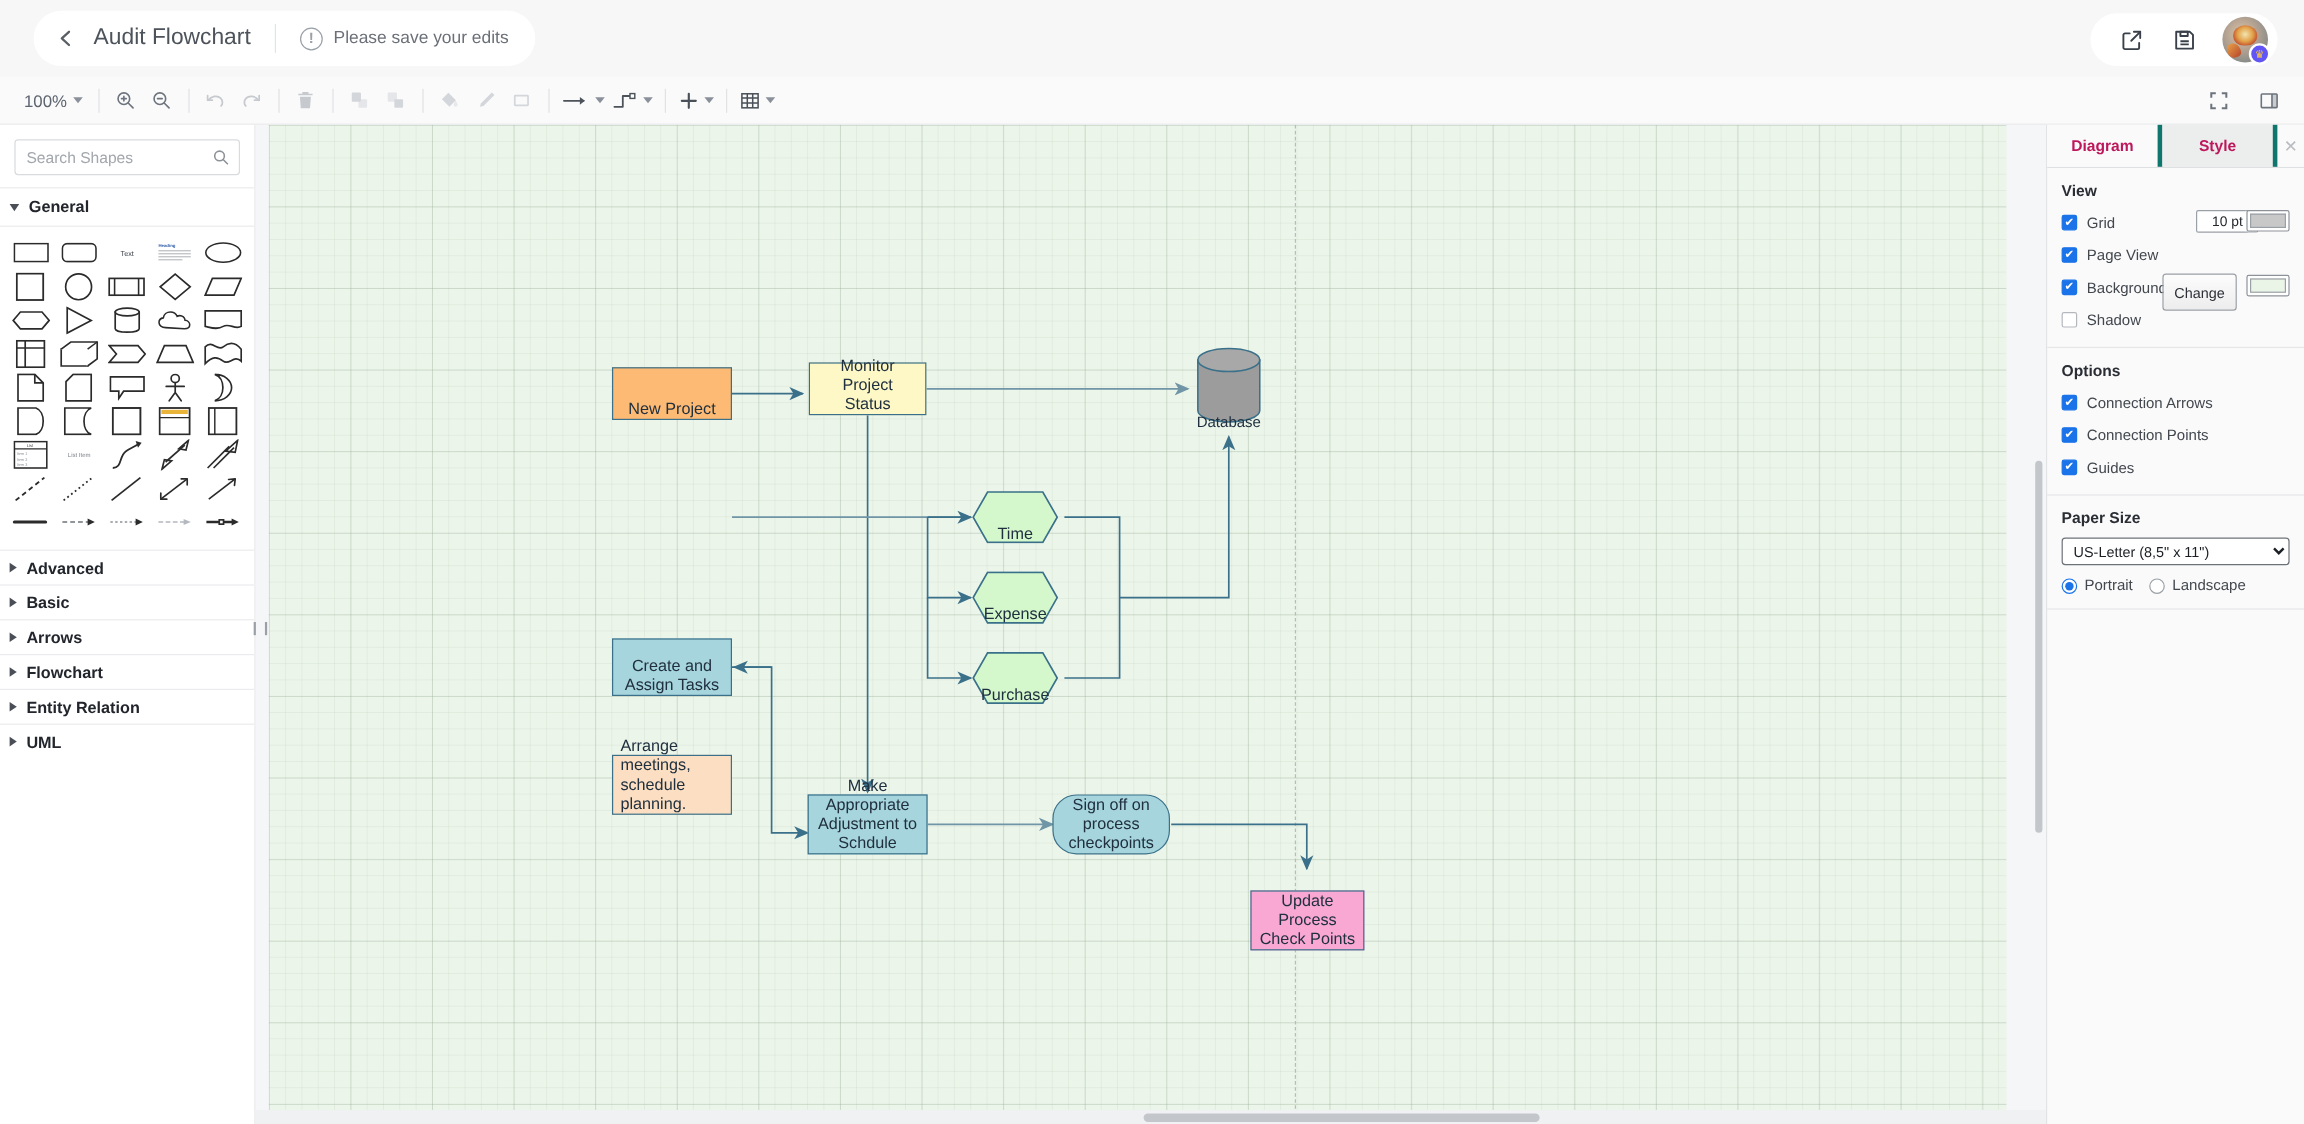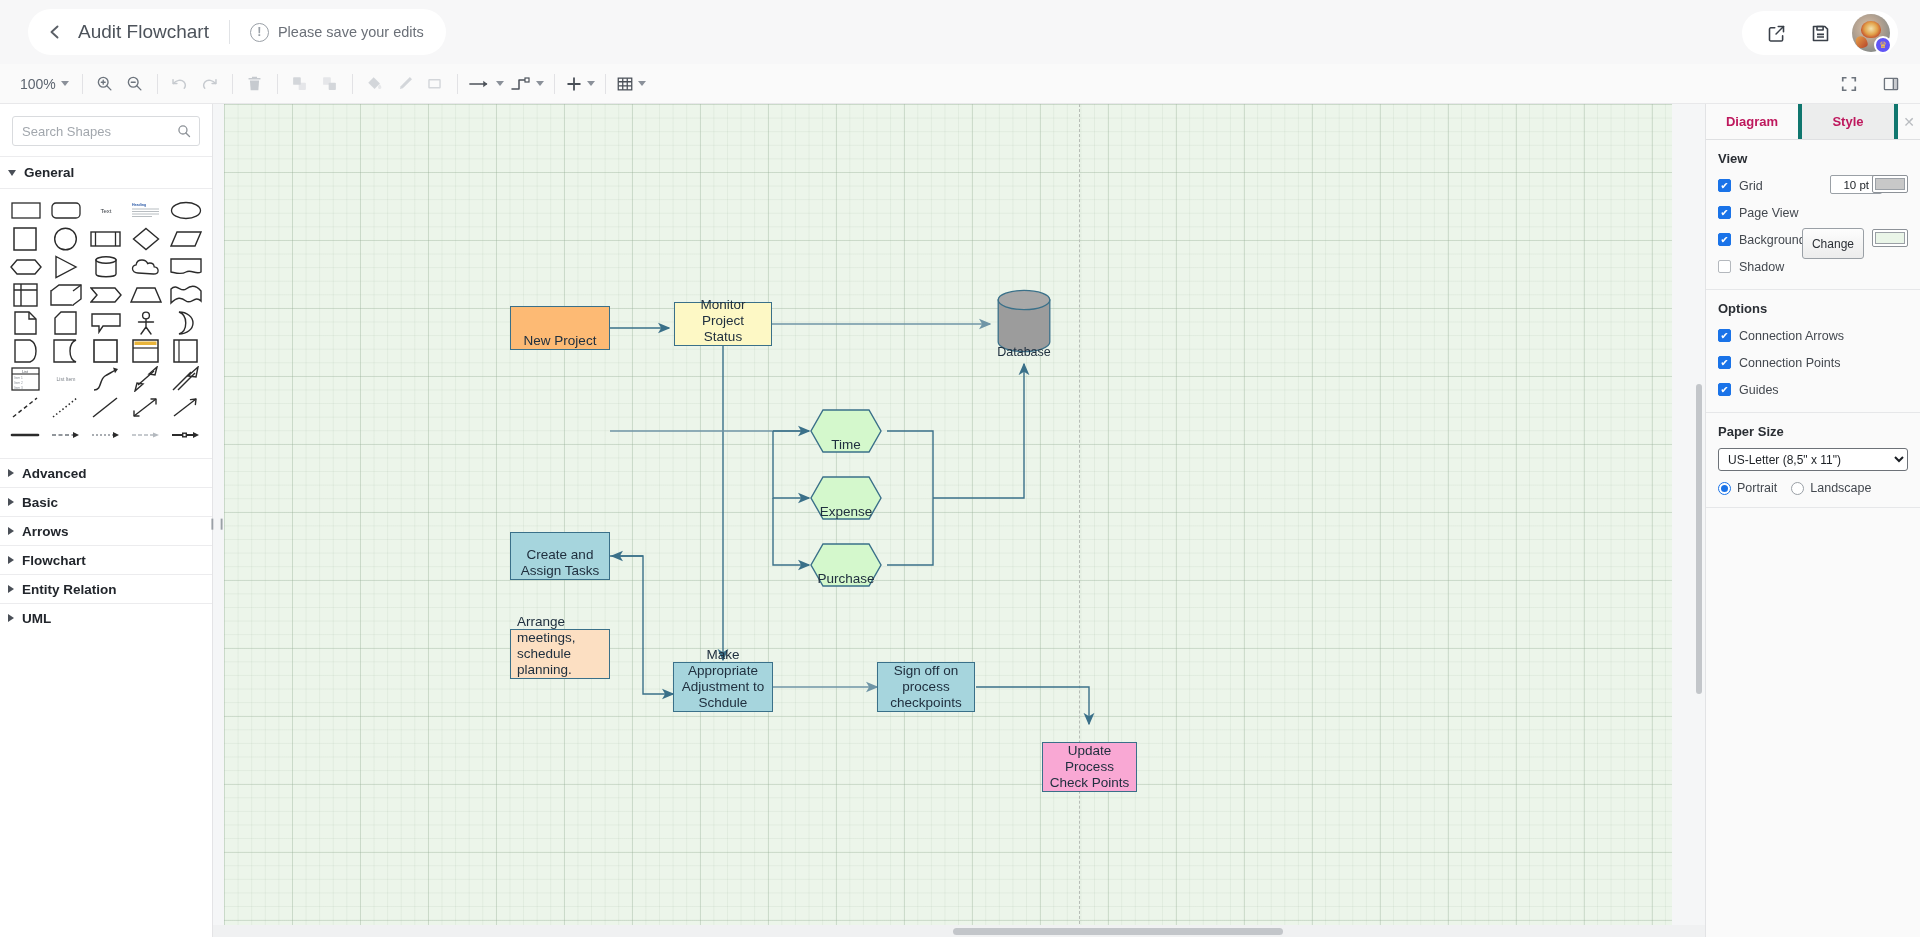--- a/index.html
+++ b/index.html
@@ -800,21 +800,21 @@
     </div>
 
     <div class="node rect-node" style="left:297px; top:525px; width:100px; height:50px; background:#fcdfc2;">
       <span class="node-label" style="text-align:left;">Arrange meetings, schedule planning.</span>
     </div>
 
     <div class="node rect-node" style="left:460px; top:558px; width:100px; height:50px; background:#a6d5dd;">
       <span class="node-label">Make Appropriate Adjustment to Schdule</span>
     </div>
 
-    <div class="node rect-node" style="left:664px; top:558px; width:98px; height:50px; background:#a6d5dd;">
+    <div class="node rect-node" style="left:664px; top:558px; width:98px; height:50px; background:#a6d5dd;border-radius:20px;">
       <span class="node-label">Sign off on process checkpoints</span>
     </div>
 
     <div class="node rect-node" style="left:829px; top:623px; width:95px; height:50px; background:#f9a8d4;margin-top:15px;">
       <span class="node-label">Update Process Check Points</span>
     </div>
   </div>
 
   <div class="collapse-handle">❙❙</div>
 

